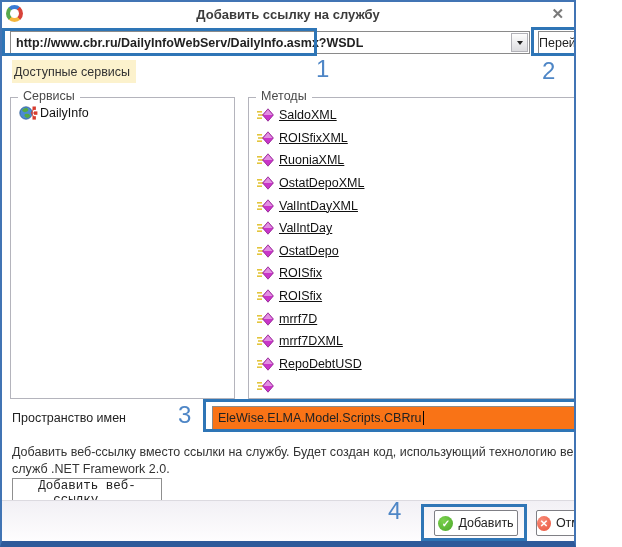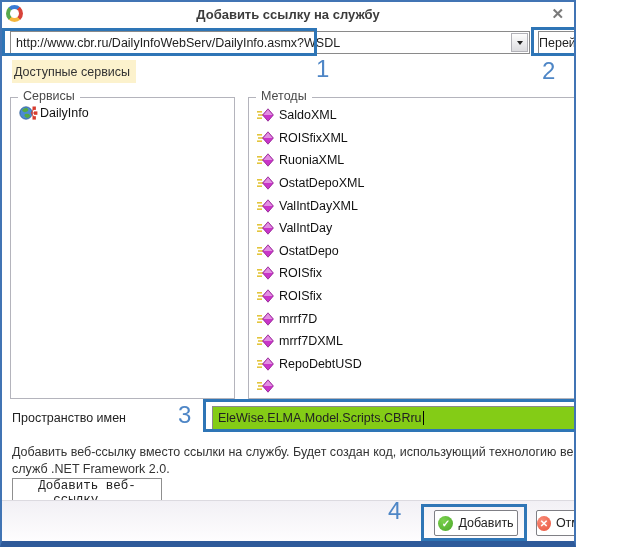--- a/index.html
+++ b/index.html
@@ -13,52 +13,52 @@
 
   
   .titlebar{ position:absolute; left:0; top:0; width:100%; height:25px; }
   .app-icon{ position:absolute; left:4px; top:3px; width:17px; height:17px; border-radius:50%;
     background:conic-gradient(#3a7bd5 0 10%, #d8433a 10% 38%, #f5b63c 38% 62%, #57a84c 62% 88%, #3a7bd5 88% 100%); }
   .app-icon::after{ content:""; position:absolute; left:4px; top:4px; width:9px; height:9px; border-radius:50%; background:#fff; }
   .dlg-title{ position:absolute; left:0; right:0; top:5px; text-align:center; font-weight:bold; font-size:13px; color:#3c3c3c; }
   .close-x{ position:absolute; right:10px; top:4px; font-size:15px; font-weight:bold; color:#7a7a7a; cursor:default; line-height:15px; }
 
   
-  .combo{ position:absolute; left:8px; top:29px; width:520px; height:23px; border:1px solid #8a8a8a; background:#fff; display:flex; align-items:center; }
+  .combo{ position:absolute; left:8px; top:29px; width:520px; height:23px; border:1px solid #8a8a8a; background:#fff; display:flex; align-items:center;font-weight:bold; }
   .combo-text{ padding-left:5px; font-size:12.5px; white-space:nowrap; overflow:hidden; }
   .combo-btn{ position:absolute; right:1px; top:1px; bottom:1px; width:17px; border:1px solid #b2b2b8; background:linear-gradient(#fefefe,#dcdcdf); display:flex; align-items:center; justify-content:center; }
   .tri-dn-s{ width:0; height:0; border-left:3.5px solid transparent; border-right:3.5px solid transparent; border-top:4.5px solid #222; }
   .go-btn{ position:absolute; left:536px; top:29px; width:75px; height:23px; border:1px solid #8a8a8a; background:#fff; display:flex; align-items:center; justify-content:center; gap:21px; font-size:12.5px; color:#222; }
 
   
   .tab{ position:absolute; left:10px; top:58px; width:124px; height:23px; background:#fcf2cd; display:flex; align-items:center; padding-left:2px; font-size:12.5px; color:#333; }
 
   
   .groupbox{ position:absolute; border:1px solid #b4b4bc; background:#fff; }
   .services-box{ left:8px; top:95px; width:225px; height:302px; }
   .methods-box{ left:246px; top:95px; width:366px; height:302px; }
   .legend{ position:absolute; left:7px; top:-9px; background:#fff; padding:0 5px; color:#4a4a4a; font-size:12.5px; }
 
   .service-row{ position:absolute; left:8px; top:7px; display:flex; align-items:center; gap:2px; font-size:12.5px; color:#111; }
 
   .methods-list{ position:absolute; left:8px; top:6px; right:24px; bottom:2px; overflow:hidden; }
-  .method-row{ height:22.6px; display:flex; align-items:center; gap:5px; font-size:12.5px; color:#111; }
+  .method-row{ height:22.6px; display:flex; align-items:center; gap:5px; font-size:12.5px; color:#111;text-decoration:underline; }
   .method-icon{ flex:0 0 auto; }
 
   
   .scrollbar{ position:absolute; top:6px; right:3px; bottom:8px; width:17px; border:1px solid #c9c9d1; background:#fbfbfc; }
   .sb-btn{ position:absolute; left:1px; right:1px; height:17px; background:linear-gradient(#fdfdfd,#e9e9ee); border:1px solid #d2d2d8; display:flex; align-items:center; justify-content:center; }
   .sb-btn.up{ top:1px; } .sb-btn.down{ bottom:1px; }
   .sb-thumb{ position:absolute; left:1px; right:1px; top:19px; height:22px; background:#fff; border:1px solid #c9c9d1; }
   .tri-up{ width:0; height:0; border:4px solid transparent; border-bottom:5px solid #8a8a90; margin-top:-4px; }
   .tri-dn{ width:0; height:0; border:4px solid transparent; border-top:5px solid #8a8a90; margin-bottom:-4px; }
 
   
   .ns-label{ position:absolute; left:10px; top:409px; font-size:12.5px; color:#222; }
-  .ns-input{ position:absolute; left:210px; top:404px; width:402px; height:24px; border:1px solid #8a8a8a; background:#84cc16; display:flex; align-items:center; padding-left:5px; font-size:12.5px; }
+  .ns-input{ position:absolute; left:210px; top:404px; width:402px; height:24px; border:1px solid #8a8a8a; background:#f97316; display:flex; align-items:center; padding-left:5px; font-size:12.5px; }
   .caret{ display:inline-block; width:1px; height:14px; background:#000; margin-left:1px; }
 
   
   .desc{ position:absolute; left:10px; top:442px; width:600px; font-size:12.5px; color:#333; line-height:1.35; }
   .webref-btn{ position:absolute; left:10px; top:476px; width:150px; height:25px; border:1px solid #8f8f8f; background:#fff; font-size:12.5px; color:#222; font-family:Liberation Mono, monospace; }
 
   
   .footer{ position:absolute; left:0; right:0; top:498px; height:41px; border-top:1px solid #dcdae0; background:linear-gradient(#f2f0f5,#fefdfe); }
   .dlg-btn{ position:absolute; height:26px; border:1px solid #7f7f85; border-radius:2px; background:#fff; display:flex; align-items:center; justify-content:center; gap:5px; font-size:12.5px; color:#222; font-family:"Liberation Sans",sans-serif; }
   .ok-btn{ left:432px; top:508px; width:84px; }

